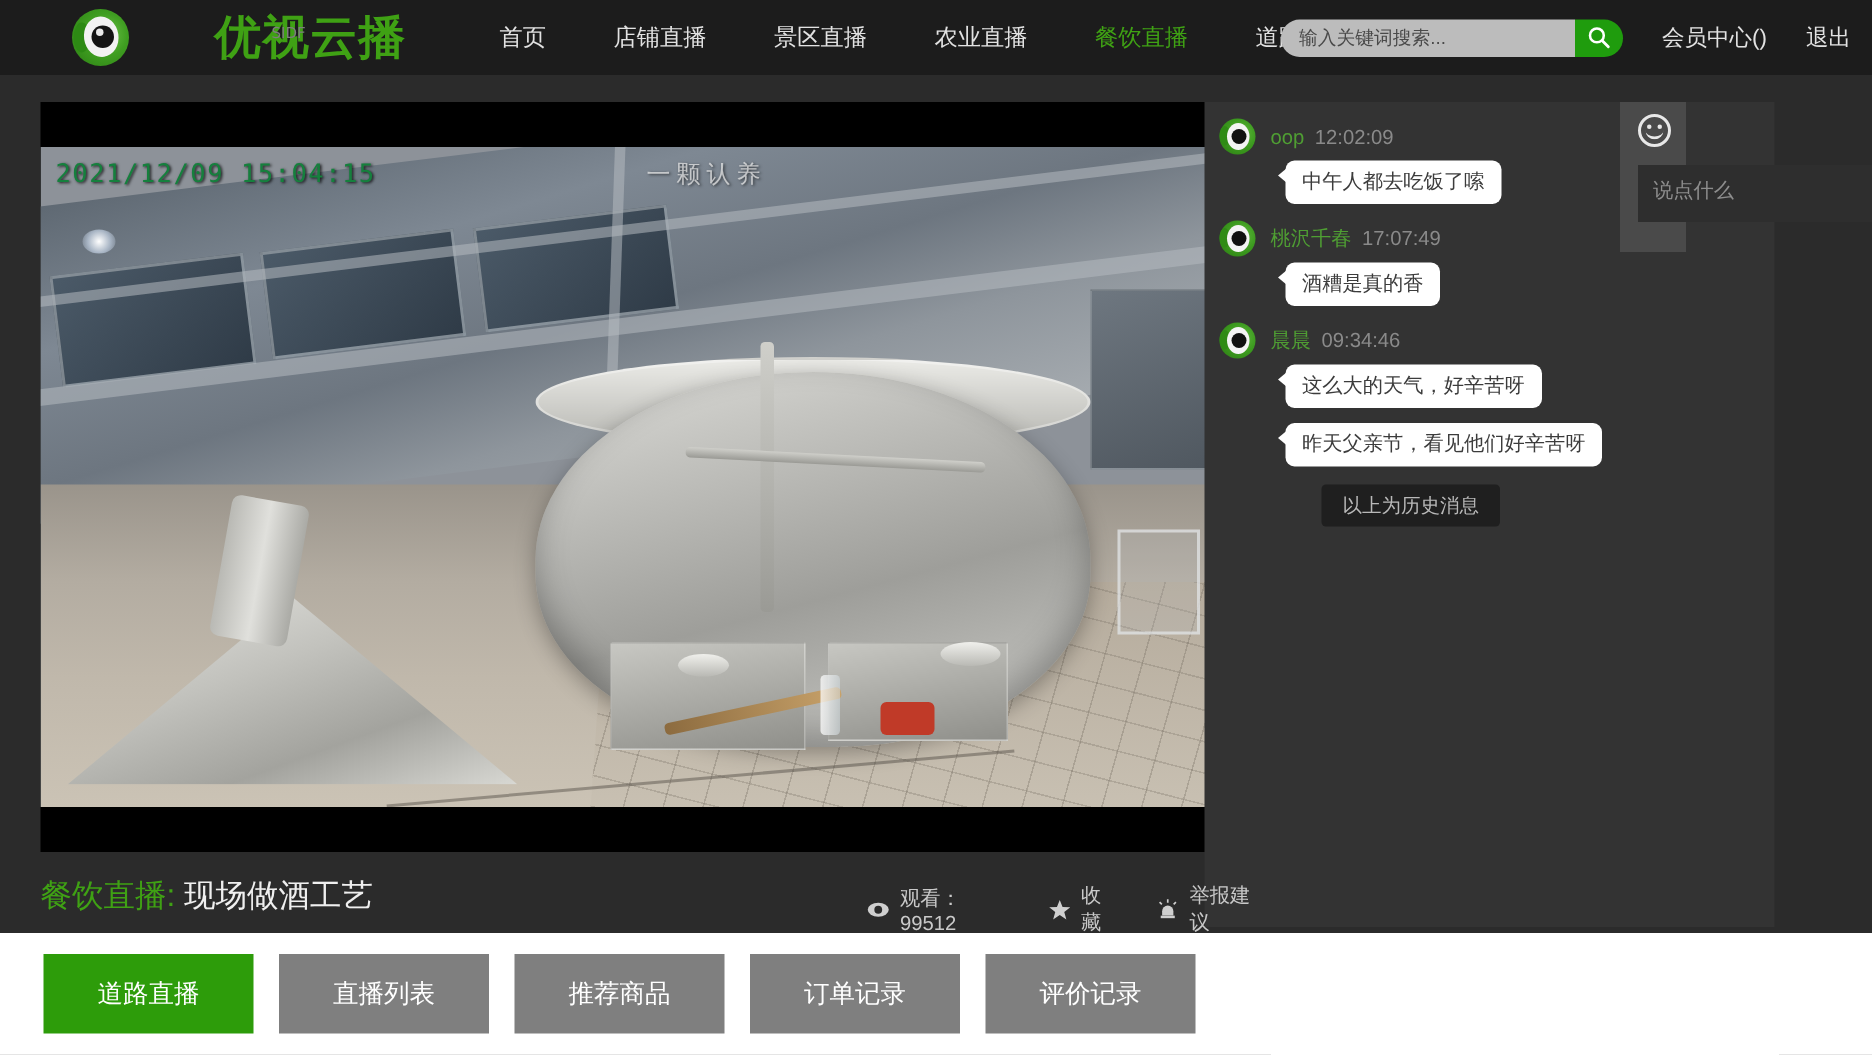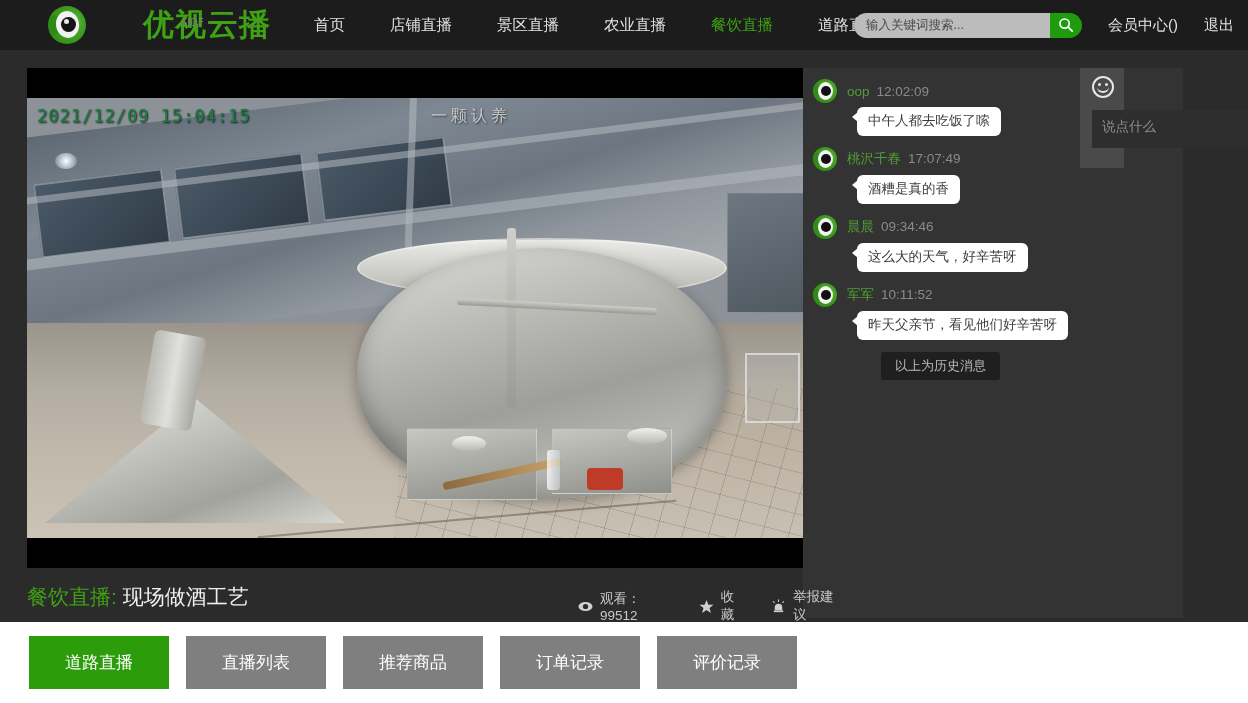--- a/index.html
+++ b/index.html
@@ -56,21 +56,21 @@
     font-family: "DejaVu Sans", "Liberation Sans", sans-serif;
     position: relative;
   }
   .logo-text .sub {
     position: absolute; left: 38px; top: 13px;
     font-size: 10px; color: #7d7d7d; font-weight: normal; letter-spacing: 0;
   }
 
   .nav {
     display: flex; align-items: center;
-    margin-left: 43px;
+    margin-left: 62px;
   }
   .nav-item {
     color: #e2e2e2; font-size: 15.5px;
     padding: 0 0;
     margin-right: 45px;
     cursor: pointer;
     white-space: nowrap;
   }
   .nav-item:last-child { margin-right: 0; }
   .nav-item.active { color: #3fa114; }
@@ -499,30 +499,20 @@
           </div>
           <span class="msg-user">晨晨</span>
           <span class="msg-time">09:34:46</span>
         </div>
         <div class="bubble-row">
           <span class="bubble">这么大的天气，好辛苦呀</span>
         </div>
       </div>
 
       <div class="msg">
-        <div class="msg-head">
-          <div class="avatar">
-            <div class="ball"></div>
-              <div class="crescent"></div>
-              <div class="white"></div>
-              <div class="pupil"></div>
-          </div>
-          <span class="msg-user">军军</span>
-          <span class="msg-time">10:11:52</span>
-        </div>
         <div class="bubble-row">
           <span class="bubble">昨天父亲节，看见他们好辛苦呀</span>
         </div>
       </div>
 
       <div class="history-row">
         <span class="history-badge">以上为历史消息</span>
       </div>
     </div>
 

